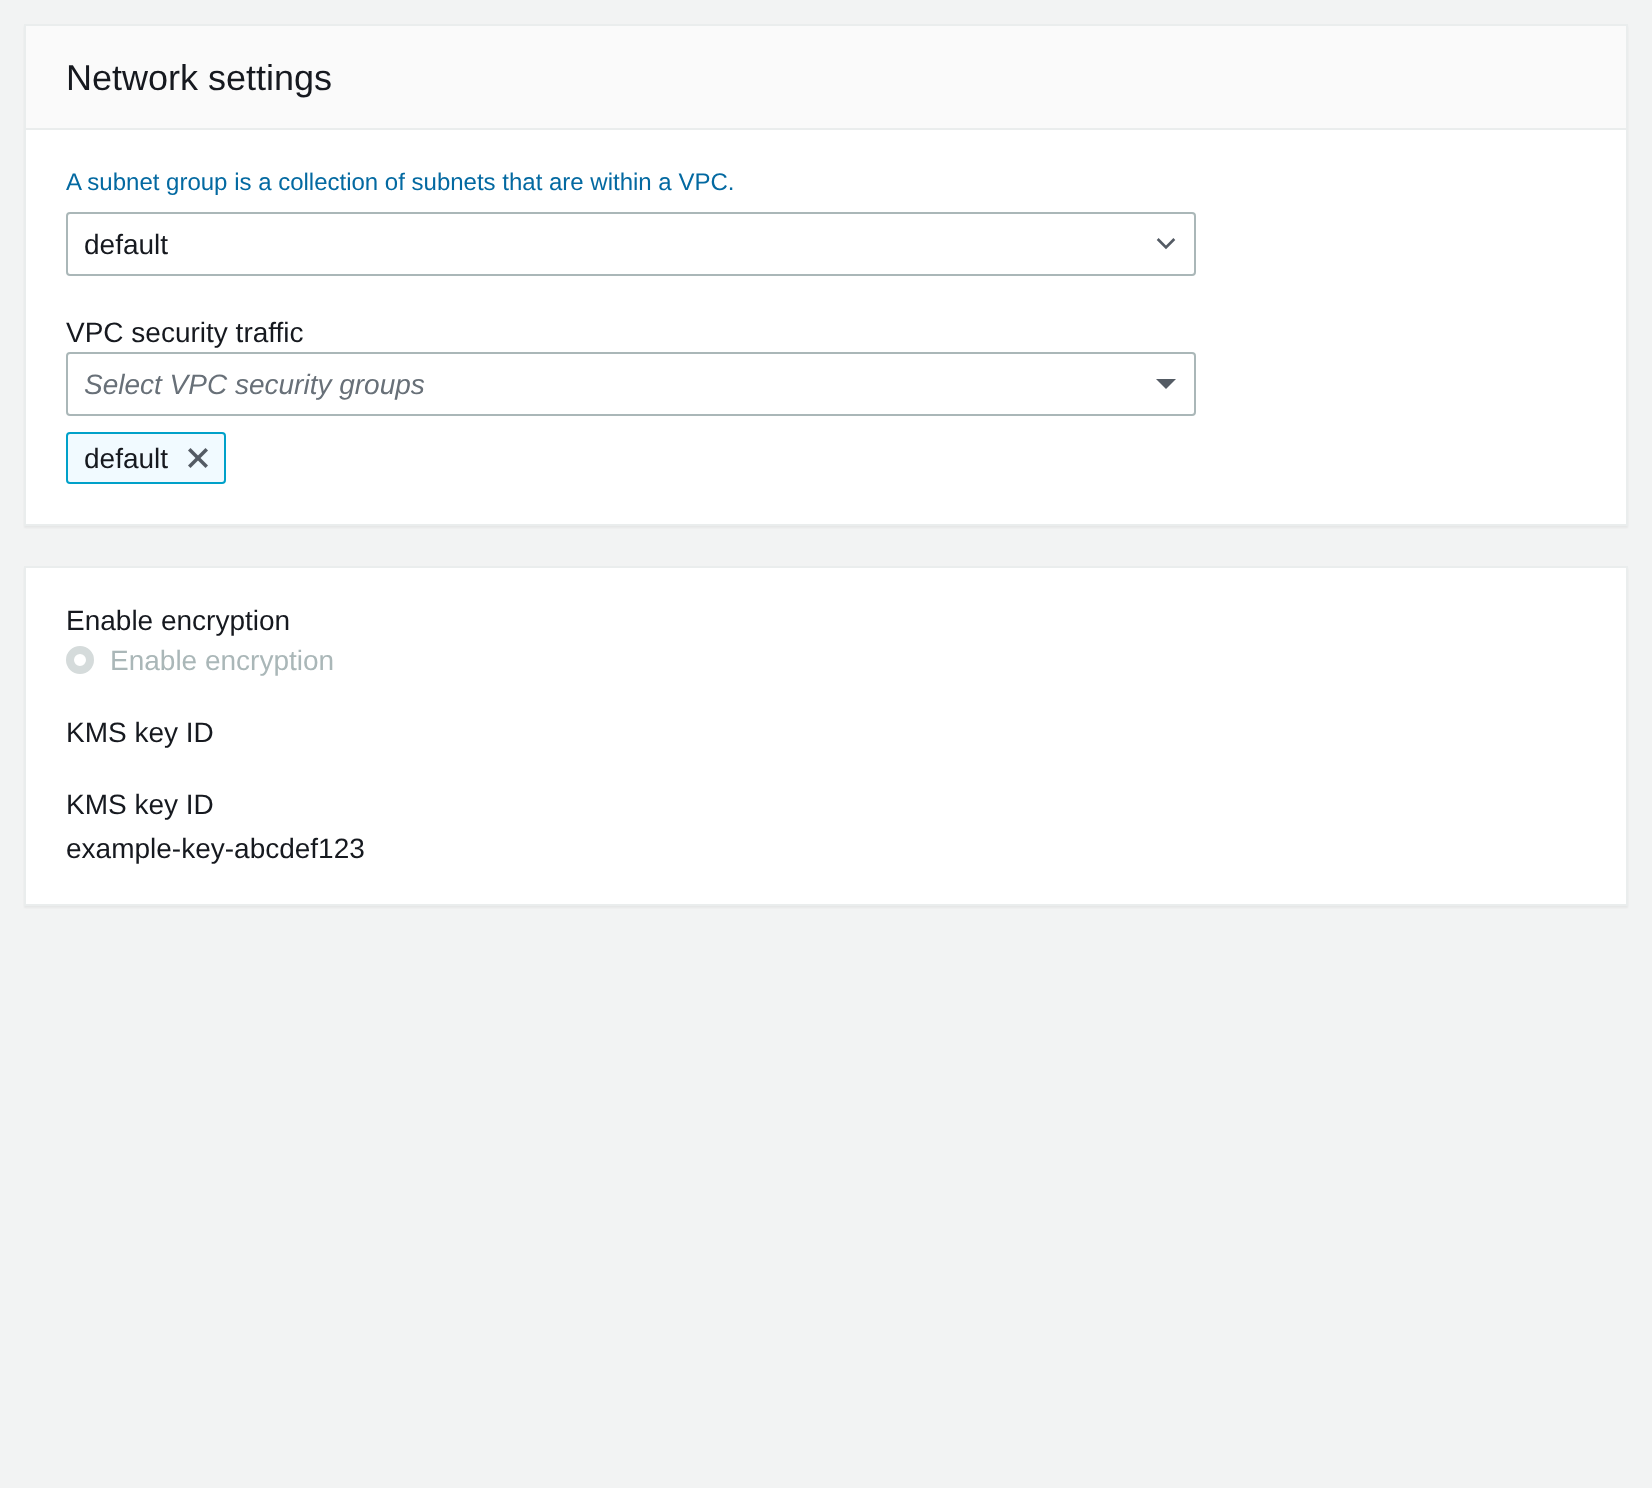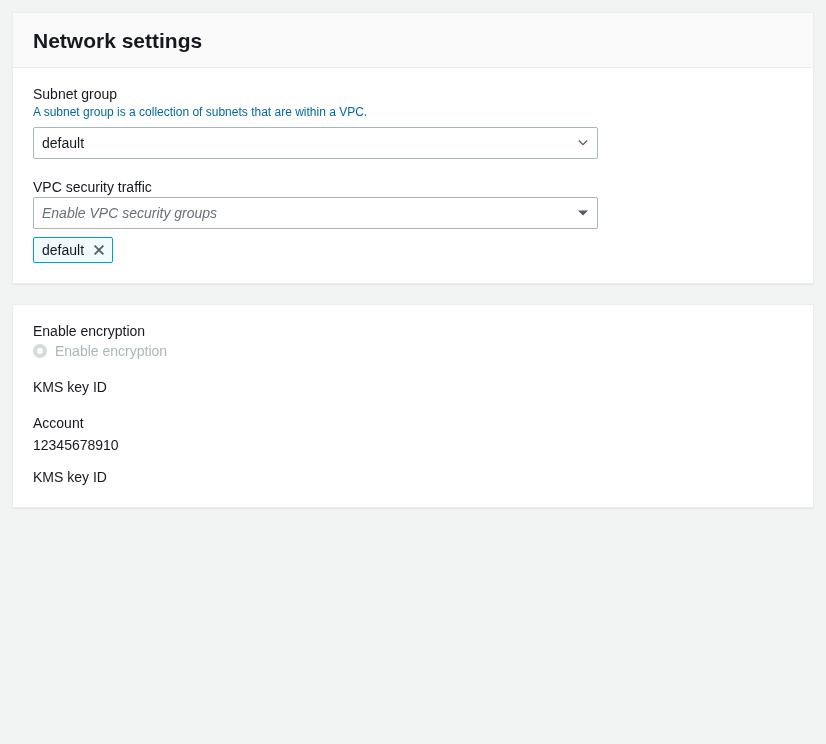--- a/index.html
+++ b/index.html
@@ -19,22 +19,22 @@
       border: 1px solid #eaeded;
       box-shadow: 0 1px 1px rgba(0,0,0,0.05);
       margin-bottom: 20px;
     }
     .panel-header {
       padding: 16px 20px 14px 20px;
       border-bottom: 1px solid #eaeded;
       background: #fafafa;
     }
     .panel-header h2 {
-      font-size: 21px;
-      font-weight: 700;
+      font-size: 18px;
+      font-weight: 400;
       color: #16191f;
     }
     .panel-body {
       padding: 18px 20px 20px 20px;
     }
     .field {
       margin-bottom: 20px;
     }
     .field:last-child {
       margin-bottom: 0;
@@ -158,39 +158,38 @@
 </head>
 <body>
 
 <div class="panel">
   <div class="panel-header">
     <h2>Network settings</h2>
   </div>
   <div class="panel-body">
 
     <div class="field">
-      <label class="field-label">Subnet group</label>
       <div class="field-description">A subnet group is a collection of subnets that are within a VPC.</div>
       <div class="select-wrapper">
         <div class="select">
           <span>default</span>
         </div>
         <span class="select-caret outline">
           <svg viewBox="0 0 12 12" width="10" height="10">
               <path d="M1 3 L6 8 L11 3" fill="none" stroke="#545b64" stroke-width="1.6"></path>
             </svg>
         </span>
       </div>
     </div>
 
     <div class="field">
       <label class="field-label">VPC security traffic</label>
       <div class="select-wrapper">
         <div class="select placeholder">
-          <span>Enable VPC security groups</span>
+          <span>Select VPC security groups</span>
         </div>
         <span class="select-caret"></span>
       </div>
       <div class="token-row">
         <span class="token">
           <span>default</span>
           <span class="token-remove">
             <svg viewBox="0 0 16 16">
                 <line x1="3" y1="3" x2="13" y2="13"></line>
                 <line x1="13" y1="3" x2="3" y2="13"></line>
@@ -213,23 +212,20 @@
           <span class="radio-circle selected"></span>
           <span class="radio-label">Enable encryption</span>
         </div>
       </div>
     </div>
 
     <div class="field">
       <label class="field-label">KMS key ID</label>
     </div>
 
-    <div class="field field-spaced">
-      <label class="field-label">Account</label>
-      <div class="readonly-value">12345678910</div>
-    </div>
 
     <div class="field">
       <label class="field-label">KMS key ID</label>
+      <div class="readonly-value">example-key-abcdef123</div>
     </div>
 
   </div>
 </div>
 
 </body></html>

